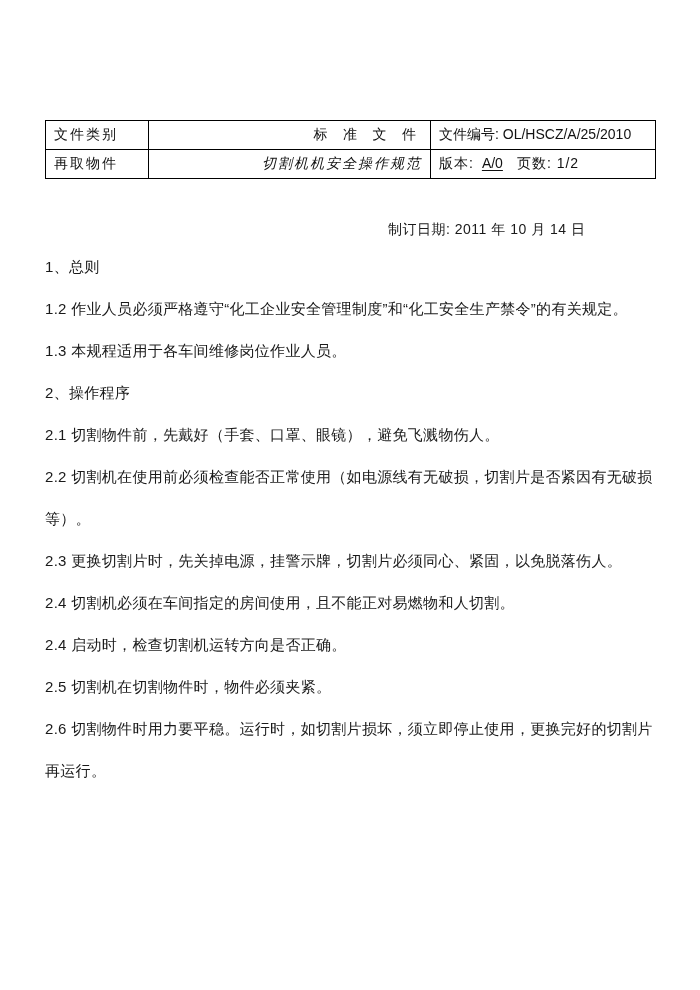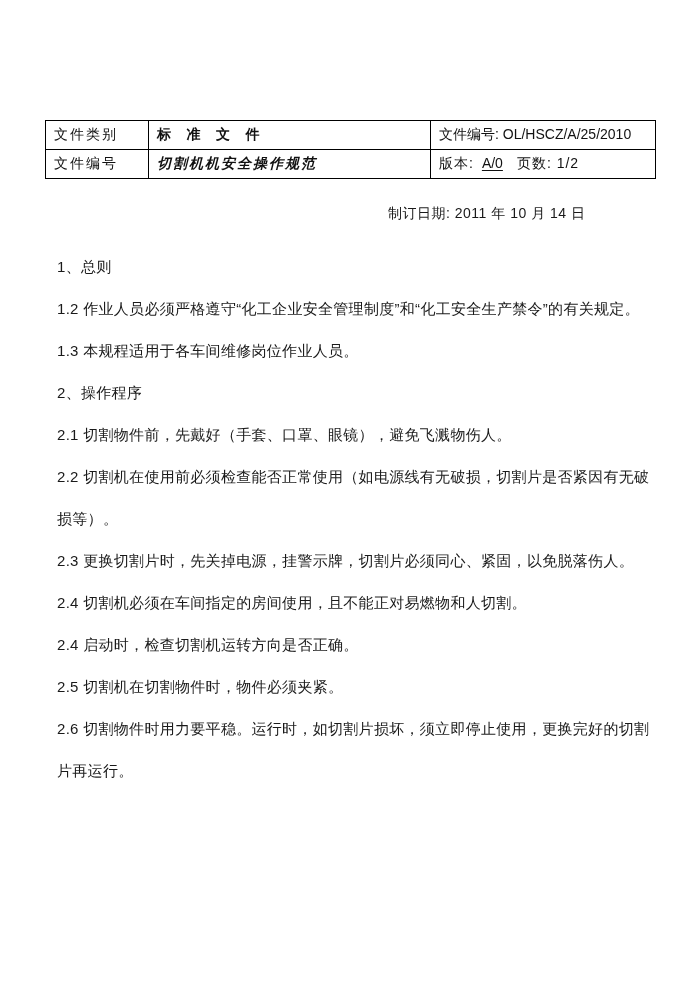--- a/index.html
+++ b/index.html
@@ -24,71 +24,71 @@
     padding:5px 8px;
     font-size:14px;
     vertical-align:middle;
     background:#fff;
   }
   .col-label   { width:103px; }
   .col-center  { width:282px; }
   .col-right   { width:225px; }
   .cell-label  { letter-spacing:2px; font-size:14px; }
   .cell-category {
-    text-align:left; font-weight:bold; font-size:16px;
+    text-align:right; font-weight:normal; font-size:16px;
     letter-spacing:6px; font-family:"Liberation Serif","DejaVu Serif",serif;
   }
   .cell-title {
-    text-align:left; font-weight:bold; font-style:italic;
+    text-align:right; font-weight:normal; font-style:italic;
     font-size:19px; letter-spacing:2px;
     font-family:"Liberation Serif","DejaVu Serif",serif;
     padding-top:4px; padding-bottom:4px;margin-left:44px;
   }
   .cell-right { font-size:13.5px; white-space:nowrap; }
   .version-label { letter-spacing:1px; }
   .version-value {
     text-decoration:underline; text-underline-offset:2px;
     margin:0 14px 0 8px; display:inline-block;
   }
   .pages-label { letter-spacing:1px; }
 
   
   .dates {
-    position:absolute; left:388px; top:202px;
+    position:absolute; left:388px; top:218px;
     font-size:14px; line-height:23px; color:#1a1a1a;
     letter-spacing:0.5px;
   }
 
   
   .doc-body {
     position:absolute; left:45px; top:246px; width:614px;
     font-size:15px; color:#1a1a1a;
   }
-  .para { line-height:42px; letter-spacing:0.3px;margin-left:12px; }
+  .para { line-height:42px; letter-spacing:0.3px; }
   .para.hang { padding-left:17px; text-indent:-17px; }
 </style>
 </head>
 <body>
 
 <div class="page">
 
   <table class="header-table">
     <colgroup>
       <col class="col-label">
         <col class="col-center">
         <col class="col-right">
     </colgroup>
     <tbody>
         <tr>
       <td class="cell-label">文件类别</td>
       <td class="cell-category">标 准 文 件</td>
       <td class="cell-right">文件编号: OL/HSCZ/A/25/2010</td>
     </tr>
     <tr>
-      <td class="cell-label">文件编号</td>
+      <td class="cell-label">再取物件</td>
       <td class="cell-title">切割机机安全操作规范</td>
       <td class="cell-right">
         <span class="version-label">版本:</span><span class="version-value">A/0</span><span class="pages-label">页数: 1/2</span>
       </td>
     </tr>
   </tbody>
     </table>
 
   <div class="dates">
     <div>制订日期: 2011 年  10 月 14 日</div>

